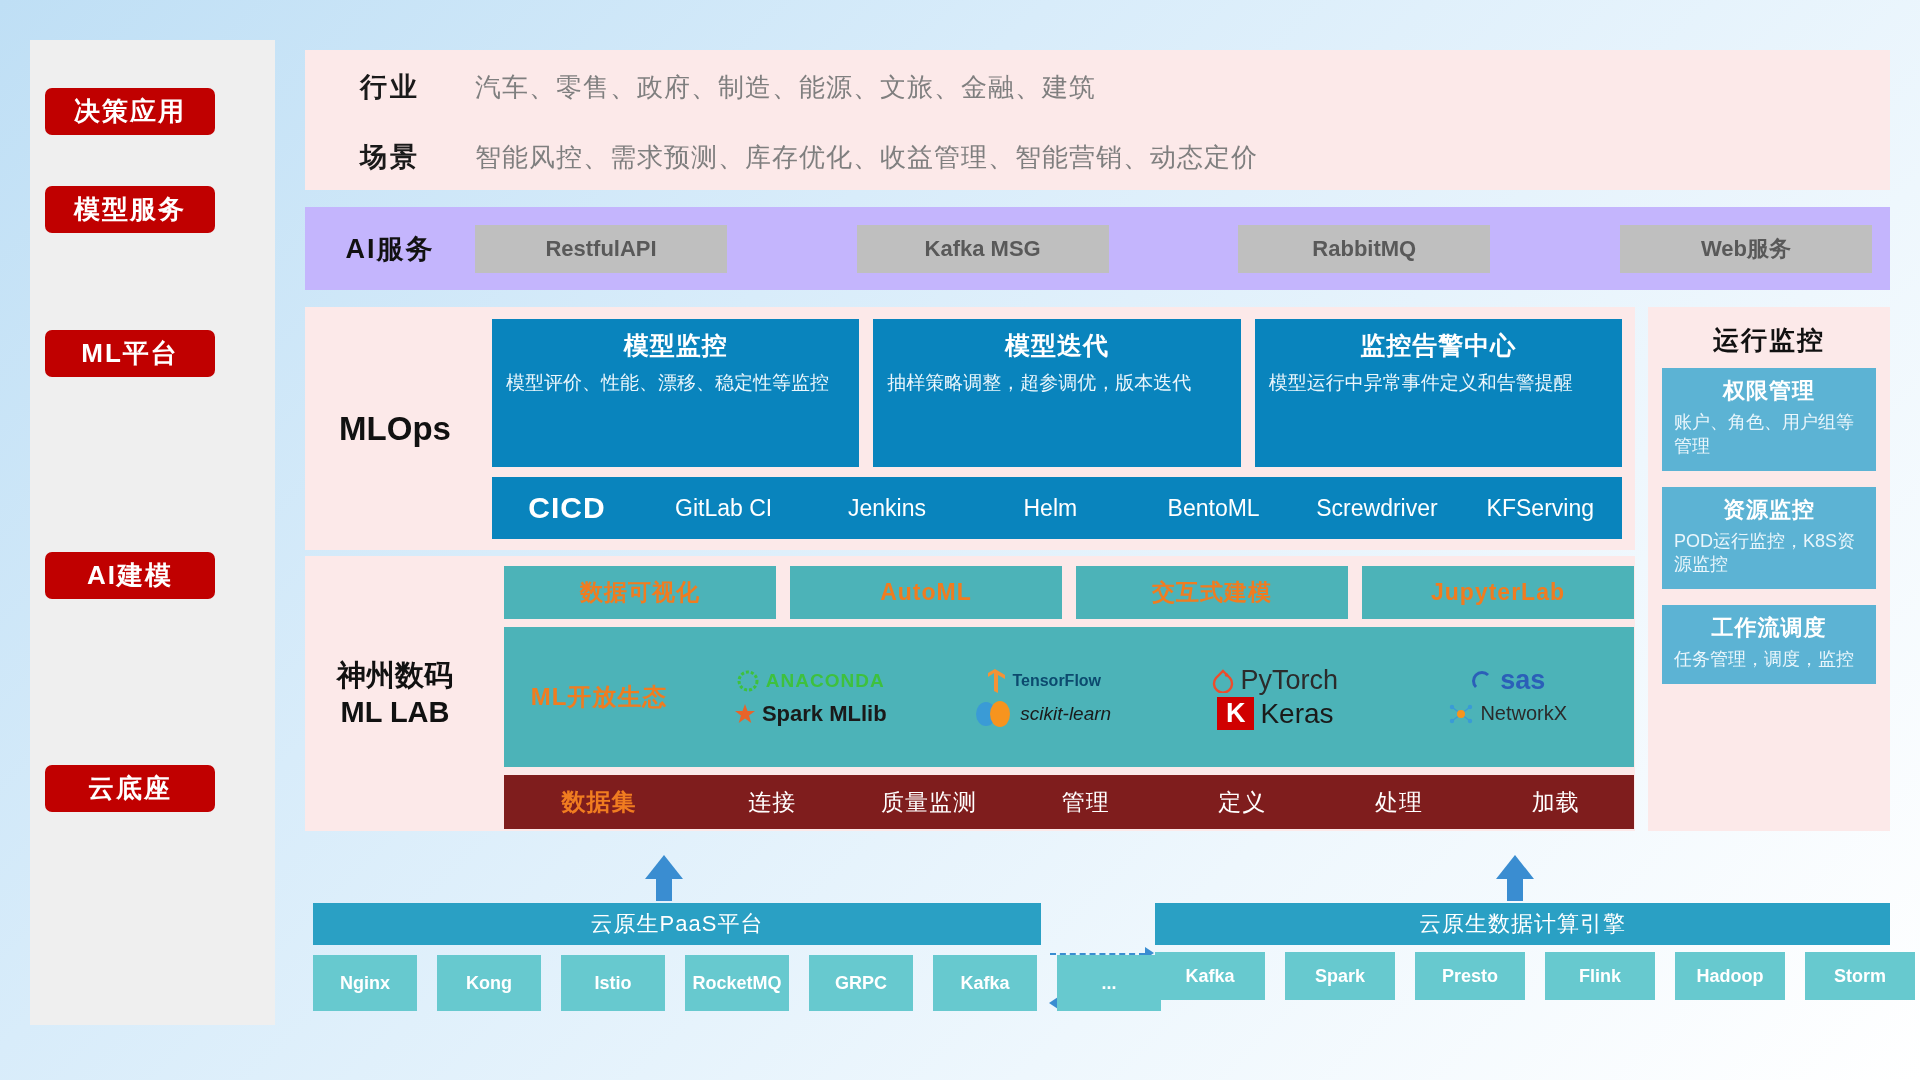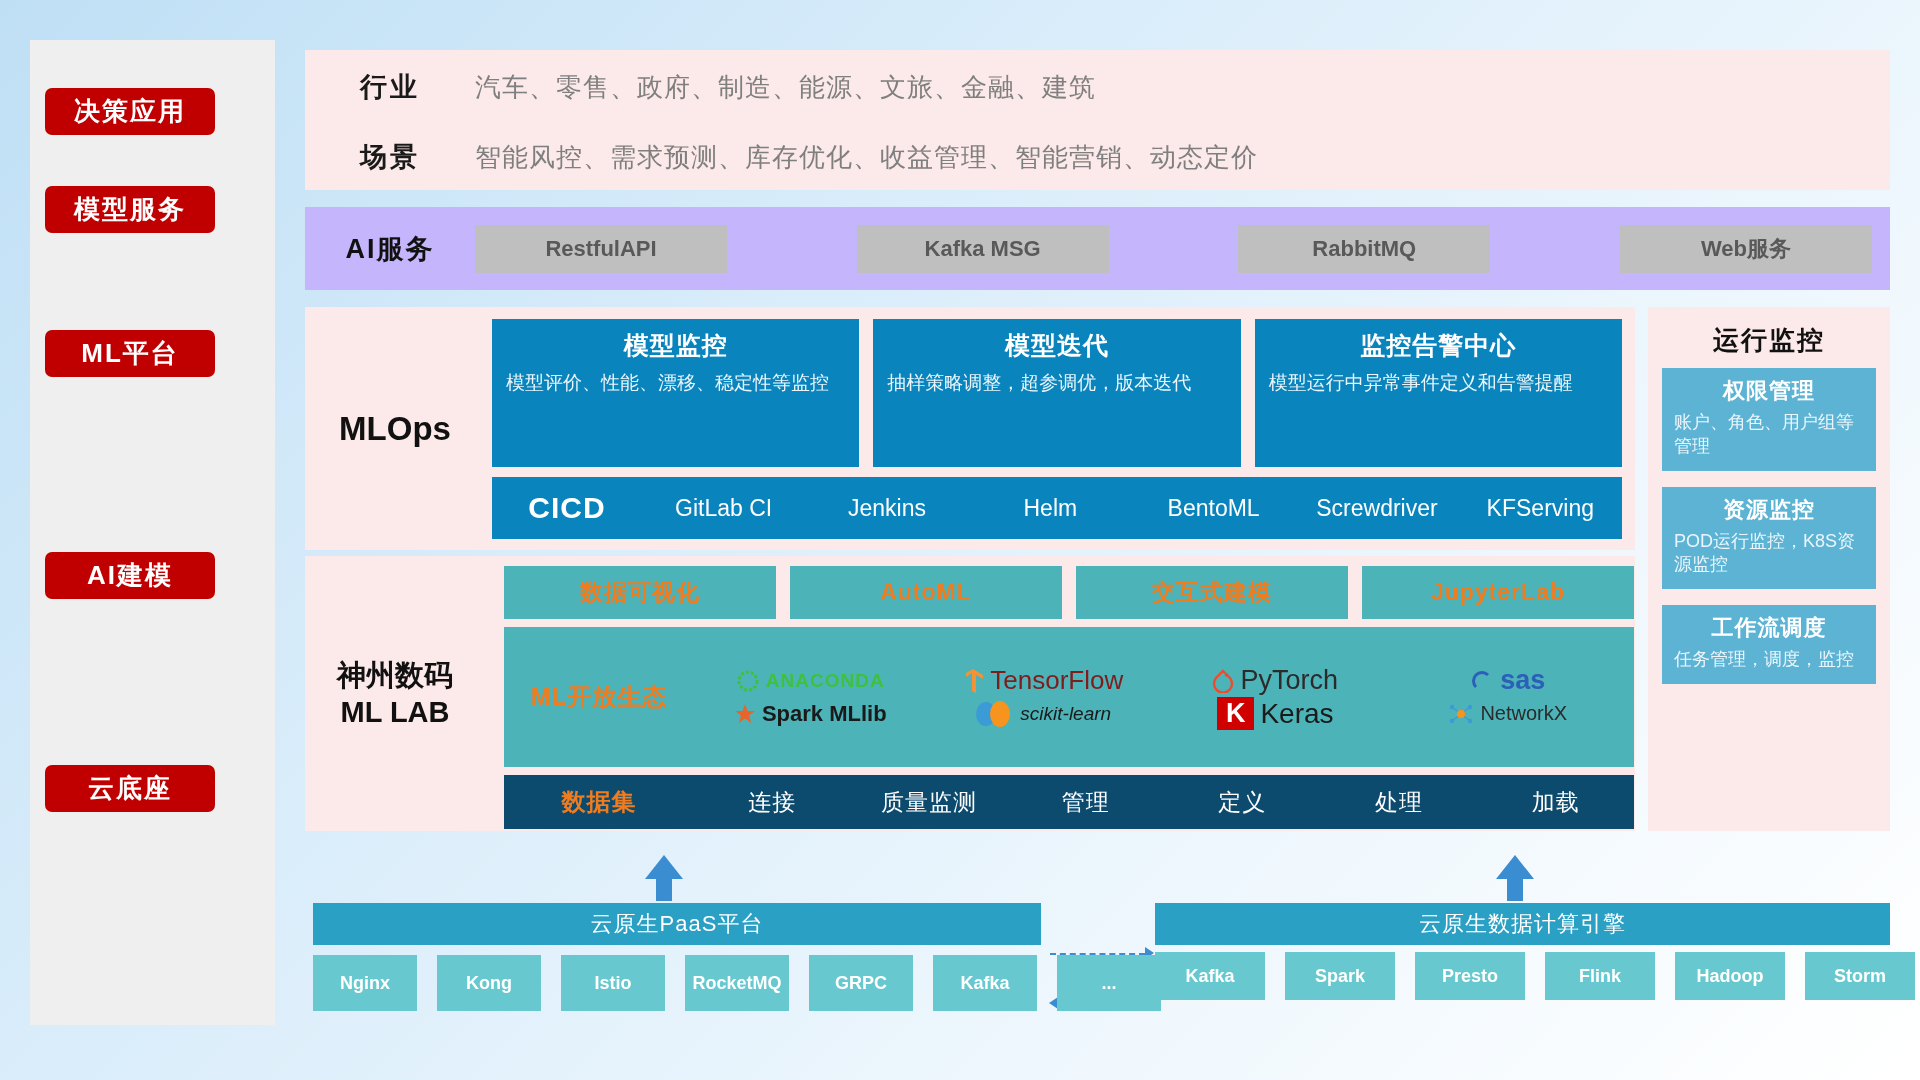--- a/index.html
+++ b/index.html
@@ -62,21 +62,21 @@
            font-size:29px;font-weight:bold;color:#111;line-height:1.25;}
   .lab-right{position:absolute;left:199px;top:10px;width:1130px;height:255px;}
   .lab-tools{display:flex;gap:14px;height:53px;}
   .lab-tool{flex:1;background:#4cb3b8;display:flex;align-items:center;justify-content:center;
             color:#f07c20;font-size:23px;font-weight:bold;letter-spacing:1px;}
   .lab-eco{margin-top:8px;height:140px;background:#4cb3b8;display:flex;align-items:center;}
   .lab-eco .lbl{width:190px;text-align:center;color:#f07c20;font-size:24px;font-weight:bold;letter-spacing:1px;}
   .logos{flex:1;display:grid;grid-template-columns:repeat(4,1fr);grid-template-rows:1fr 1fr;
          align-items:center;justify-items:center;padding-right:10px;}
   .logo{display:flex;align-items:center;gap:6px;color:#1a1a1a;}
-  .lab-data{margin-top:8px;height:54px;background:#0c4a6e;display:flex;align-items:center;}
+  .lab-data{margin-top:8px;height:54px;background:#7f1d1d;display:flex;align-items:center;}
   .lab-data .lbl{width:190px;text-align:center;color:#f07c20;font-size:24px;font-weight:bold;letter-spacing:1px;}
   .lab-data .cells{flex:1;display:flex;}
   .lab-data .cells span{flex:1;text-align:center;color:#fff;font-size:23px;letter-spacing:1px;}
 
   
   .monitor{position:absolute;left:1648px;top:307px;width:242px;height:524px;background:#fce9e9;}
   .monitor h3{margin:0;padding:16px 0 10px;text-align:center;font-size:26px;font-weight:bold;color:#111;letter-spacing:2px;}
   .mon-card{margin:0 14px 16px;background:#5cb3d4;color:#fff;padding:8px 12px 12px;}
   .mon-card .t{text-align:center;font-size:22px;font-weight:bold;padding-bottom:5px;letter-spacing:1px;}
   .mon-card .d{font-size:18px;line-height:1.32;color:#eaf6fc;}
@@ -198,21 +198,21 @@
             <svg width="24" height="24" viewBox="0 0 24 24">
               <circle cx="12" cy="12" r="9" fill="none" stroke="#3ec13e" stroke-width="3" stroke-dasharray="3 2"></circle>
             </svg>
             <span style="color:#3ec13e;font-size:19px;font-weight:bold;letter-spacing:1px">ANACONDA</span>
           </div>
 
           <div class="logo">
             <svg width="22" height="26" viewBox="0 0 22 26">
               <polygon points="11,1 21,7 21,11 14,7 14,25 10,23 10,5 4,9 4,5" fill="#f59236"></polygon>
             </svg>
-            <span style="font-size:26px;font-weight:normal;color:#7f1d1d">TensorFlow</span>
+            <span style="font-size:16px;font-weight:bold;color:#0c4a6e">TensorFlow</span>
           </div>
 
           <div class="logo">
             <svg width="22" height="24" viewBox="0 0 22 24">
               <path d="M11 2 L18 9 A9 9 0 1 1 4 9 Z" fill="none" stroke="#ee4c2c" stroke-width="2.4"></path>
               <circle cx="14.5" cy="6" r="1.8" fill="#ee4c2c"></circle>
             </svg>
             <span style="font-size:27px;color:#2b2b2b">PyTorch</span>
           </div>
 

